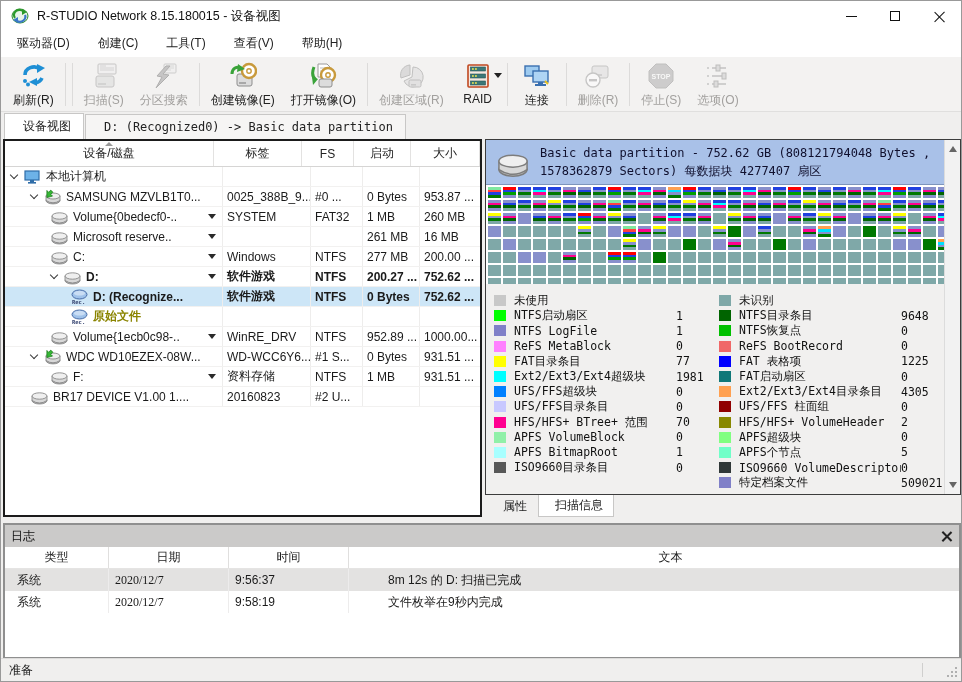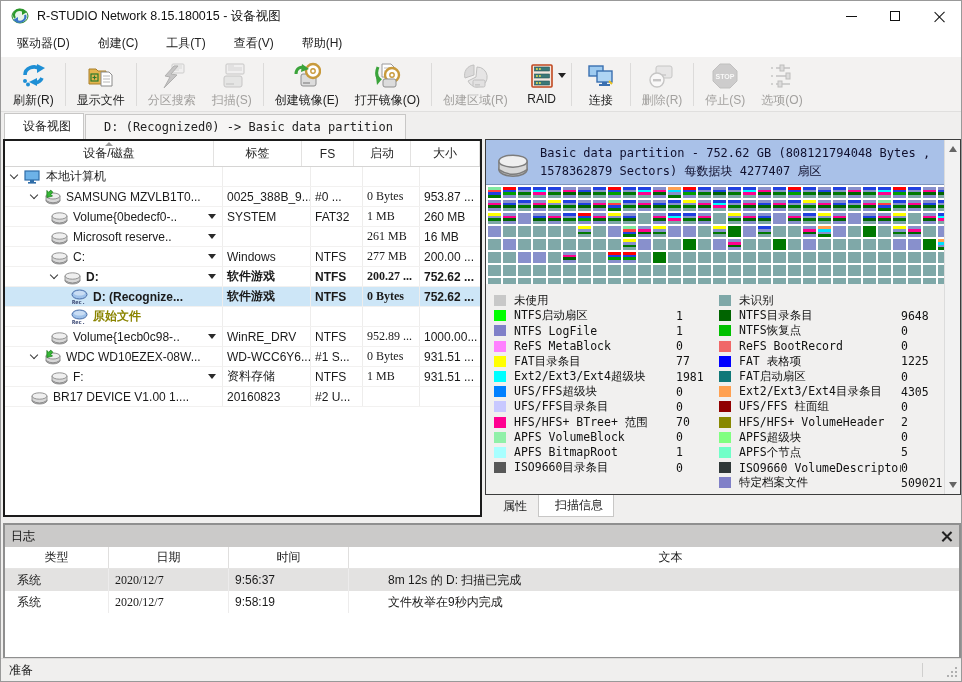--- a/index.html
+++ b/index.html
@@ -49,21 +49,21 @@
   
   .devpanel{position:absolute;left:2px;top:0;width:479px;height:378px;background:#fff;border:2px solid #1b1b1b;overflow:hidden;}
   .dev-header{display:flex;height:26px;border-bottom:1px solid #d6d5d4;background:#fff;position:relative;}
   .dev-hcell{display:flex;align-items:center;justify-content:center;border-right:1px solid #e3e2e1;color:#222;position:relative;}
   .sortmark{position:absolute;top:1px;left:50%;margin-left:-4px;width:0;height:0;border-left:4px solid transparent;border-right:4px solid transparent;border-bottom:4px solid #9a9a9a;}
   .c-name{width:209px;}.c-label{width:88px;}.c-fs{width:52px;}.c-boot{width:57px;}.c-size{flex:1;}
   .tree-row{display:flex;height:20px;align-items:center;border-bottom:1px solid #f2f1f0;}
   .tree-row.selected{background:#cde6f7;}
   .tr-cell{height:100%;display:flex;align-items:center;padding:0 4px;border-right:1px solid #eeedec;overflow:hidden;white-space:nowrap;}
   .tr-name{width:218px;padding:0;position:relative;}
-  .tr-label{width:88px;}.tr-fs{width:52px;}.tr-boot{width:57px;font-family:Liberation Serif, serif;}.tr-size{flex:1;border-right:none;}
+  .tr-label{width:88px;}.tr-fs{width:52px;}.tr-boot{width:57px;}.tr-size{flex:1;border-right:none;}
   .bold{font-weight:bold;}
   .chev{width:6px;height:6px;border-right:1.6px solid #3a3a3a;border-bottom:1.6px solid #3a3a3a;transform:rotate(45deg);margin:-4px 7px 0 0;flex:none;}
   .tree-icon{width:17px;height:16px;margin-right:5px;flex:none;display:flex;align-items:center;justify-content:center;}
   .tree-icon svg{width:17px;height:16px;}
   .row-dd{position:absolute;right:6px;top:7px;width:0;height:0;border-left:4px solid transparent;border-right:4px solid transparent;border-top:5px solid #2a2a2a;}
   .nametext{overflow:hidden;text-overflow:clip;white-space:nowrap;}
 
   
   .scanpanel{position:absolute;left:484px;top:0;width:476px;height:356px;border:1px solid #3c3c3c;background:#14b8a6;}
   .scan-head{position:absolute;left:0;top:0;right:16px;height:45px;background:#a9c1e8;border-bottom:1px solid #7d95bb;
@@ -159,53 +159,41 @@
             <polygon points="18,2 26,6 18,11" fill="#1e8fd5"></polygon>
             <path d="M23 16 A 9 8 0 0 1 16 21" fill="none" stroke="#1e8fd5" stroke-width="3.6"></path>
             <polygon points="18,24 10,20 18,16" fill="#1e8fd5"></polygon>
             <circle cx="6" cy="19" r="2" fill="#1e8fd5"></circle>
             <circle cx="9" cy="22.5" r="2" fill="#1e8fd5"></circle>
           </svg>
         </div>
         <div class="tb-label">刷新(R)</div>
       </div>
       <div class="tb-sep"></div>
-      <div class="tb-btn">
-        <div class="tb-icon">
-          <svg viewBox="0 0 28 28">
-            <path d="M2 7 l7 0 2 2 8 0 0 13 -17 0 z" fill="#e3b44e" stroke="#a87e28" stroke-width="1"></path>
-            <rect x="4" y="12" width="7" height="7" fill="none" stroke="#2a7a2a" stroke-width="1.2"></rect>
-            <path d="M7.5 13.5 v4 M5.5 15.5 h4" stroke="#2a7a2a" stroke-width="1.2"></path>
-            <path d="M14 10 h8 l3 3 v11 h-11 z" fill="#fff" stroke="#8a8a8a" stroke-width="1"></path>
-            <path d="M16 14 h7 M16 17 h7 M16 20 h7" stroke="#b8b8b8" stroke-width="1.2"></path>
-          </svg>
-        </div>
-        <div class="tb-label">显示文件</div>
-      </div>
       <div class="tb-sep"></div>
-      <div class="tb-btn disabled">
-        <div class="tb-icon">
-          <svg viewBox="0 0 28 28">
-            <rect x="14" y="2" width="12" height="9" rx="1" fill="#eee" stroke="#a8a8a8"></rect>
-            <path d="M16 4 h8 M16 6 h8 M16 8 h5" stroke="#c0c0c0" stroke-width="1.1"></path>
-            <polygon points="16,4 7,14 12,15 6,26 19,13 13,12 20,4" fill="#9a9a9a" stroke="#6e6e6e" stroke-width="1"></polygon>
-          </svg>
-        </div>
-        <div class="tb-label">分区搜索</div>
-      </div>
       <div class="tb-btn disabled">
         <div class="tb-icon">
           <svg viewBox="0 0 28 28">
             <rect x="8" y="2" width="18" height="10" rx="1" fill="#eee" stroke="#9a9a9a"></rect>
             <path d="M10 4 h6 M10 6 h14 M10 8 h14" stroke="#b5b5b5" stroke-width="1.2"></path>
             <rect x="6" y="14" width="18" height="11" rx="2" fill="#d9d9d9" stroke="#9a9a9a"></rect>
             <rect x="8" y="21" width="8" height="2" fill="#b5b5b5"></rect>
           </svg>
         </div>
         <div class="tb-label">扫描(S)</div>
+      </div>
+      <div class="tb-btn disabled">
+        <div class="tb-icon">
+          <svg viewBox="0 0 28 28">
+            <rect x="14" y="2" width="12" height="9" rx="1" fill="#eee" stroke="#a8a8a8"></rect>
+            <path d="M16 4 h8 M16 6 h8 M16 8 h5" stroke="#c0c0c0" stroke-width="1.1"></path>
+            <polygon points="16,4 7,14 12,15 6,26 19,13 13,12 20,4" fill="#9a9a9a" stroke="#6e6e6e" stroke-width="1"></polygon>
+          </svg>
+        </div>
+        <div class="tb-label">分区搜索</div>
       </div>
       <div class="tb-sep"></div>
       <div class="tb-btn">
         <div class="tb-icon">
           <svg viewBox="0 0 28 28">
             <rect x="8" y="12" width="15" height="12" rx="2" fill="#dcdcdc" stroke="#8e8e8e"></rect>
             <rect x="10" y="20" width="7" height="2" fill="#a8a8a8"></rect>
             <circle cx="20" cy="9" r="7" fill="#fff" stroke="#c89a3c" stroke-width="2.4"></circle>
             <circle cx="20" cy="9" r="2.2" fill="none" stroke="#c89a3c" stroke-width="1.4"></circle>
             <path d="M3 12 C3 6 8 4 12 6" fill="none" stroke="#3aa33a" stroke-width="3"></path>

